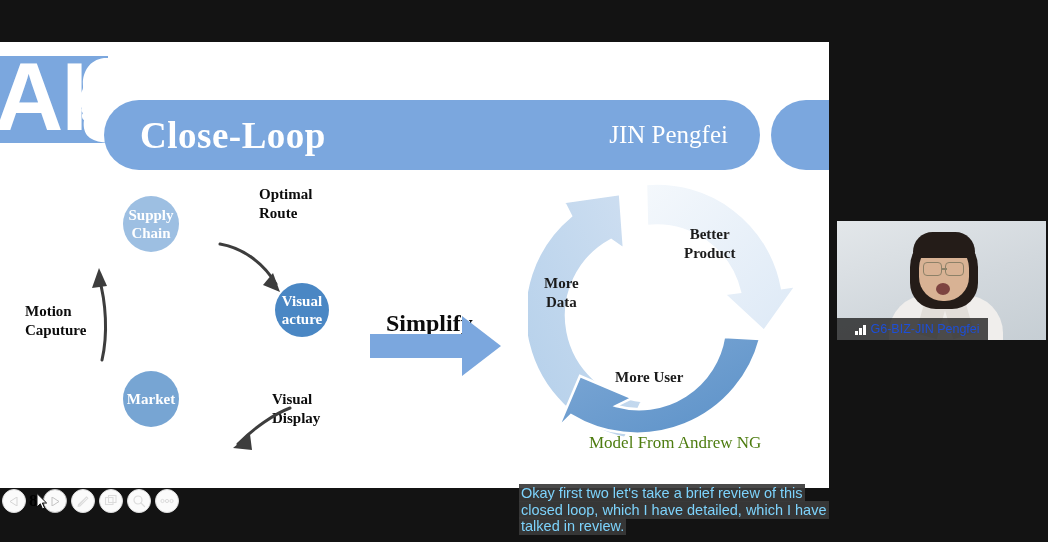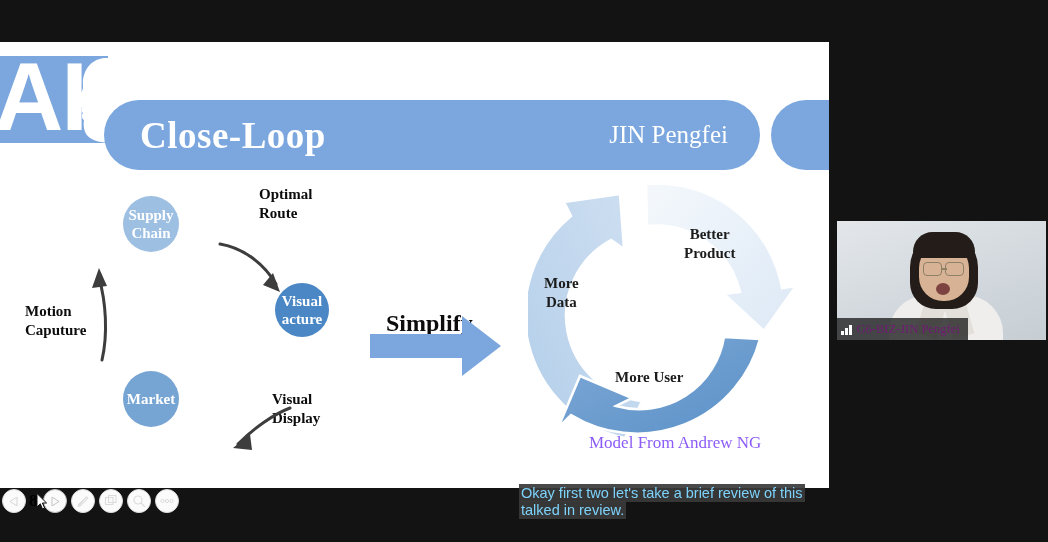--- a/index.html
+++ b/index.html
@@ -152,21 +152,21 @@
   }
   #cyc-better { left: 684px; top: 183px; }
   #cyc-more-data { left: 544px; top: 232px; }
   #cyc-more-user { left: 615px; top: 326px; }
 
   #cycle-caption {
     position: absolute;
     left: 589px; top: 391px;
     font-family: "Liberation Serif", serif;
     font-size: 17px;
-    color: #8b5cf6;
+    color: #4d7c0f;
     white-space: nowrap;
     text-align: center;
   }
 
   
   #toolbar {
     position: absolute;
     left: 2px; top: 487px;
     height: 28px;
     display: flex;
@@ -242,24 +242,24 @@
   #p-mouth  { left: 99px; top: 62px; width: 14px; height: 12px; background: #7d4340; border-radius: 50%; }
 
   #video-name {
     position: absolute;
     left: 0; bottom: 0;
     height: 22px;
     background: rgba(28,28,28,0.78);
     display: flex;
     align-items: center;
     gap: 5px;
-    padding: 0 8px 0 4px;
-    color: #701a75;
+    padding: 0 8px 0 18px;
+    color: #1d4ed8;
     font-size: 12.5px;
-    font-family: Liberation Serif, serif;
+    font-family: Liberation Sans, sans-serif;
     white-space: nowrap;
   }
   .signal-bars { display: flex; align-items: flex-end; gap: 1.5px; height: 11px; }
   .signal-bars i { display: block; width: 2.5px; background: #ffffff; }
   .signal-bars i:nth-child(1) { height: 4px; }
   .signal-bars i:nth-child(2) { height: 7px; }
   .signal-bars i:nth-child(3) { height: 10px; }
 </style>
 </head>
 <body>
@@ -430,20 +430,21 @@
         <circle cx="12.5" cy="3" r="1.6" fill="none" stroke="#dcdcdc" stroke-width="1"></circle>
       </svg>
     </div>
   </div>
   <svg id="cursor-arrow" viewBox="0 0 12 17">
     <path d="M1 0.5 L1 14 L4.3 10.8 L6.5 16 L8.6 15 L6.4 10 L10.6 10 Z" fill="#ffffff" stroke="#111111" stroke-width="1"></path>
   </svg>
 
   <div id="captions">
     <div><span class="cap-line">Okay first two let's take a brief review of this</span></div>
+    <div><span class="cap-line">closed loop, which I have detailed, which I have</span></div>
     <div><span class="cap-line">talked in review.</span></div>
   </div>
 
   <div id="video-thumb">
     <div id="video-bg"></div>
     <div class="person" id="p-neck"></div>
     <div class="person" id="p-body"></div>
     <div class="person" id="p-collarL"></div>
     <div class="person" id="p-collarR"></div>
     <div class="person" id="p-hair"></div>

